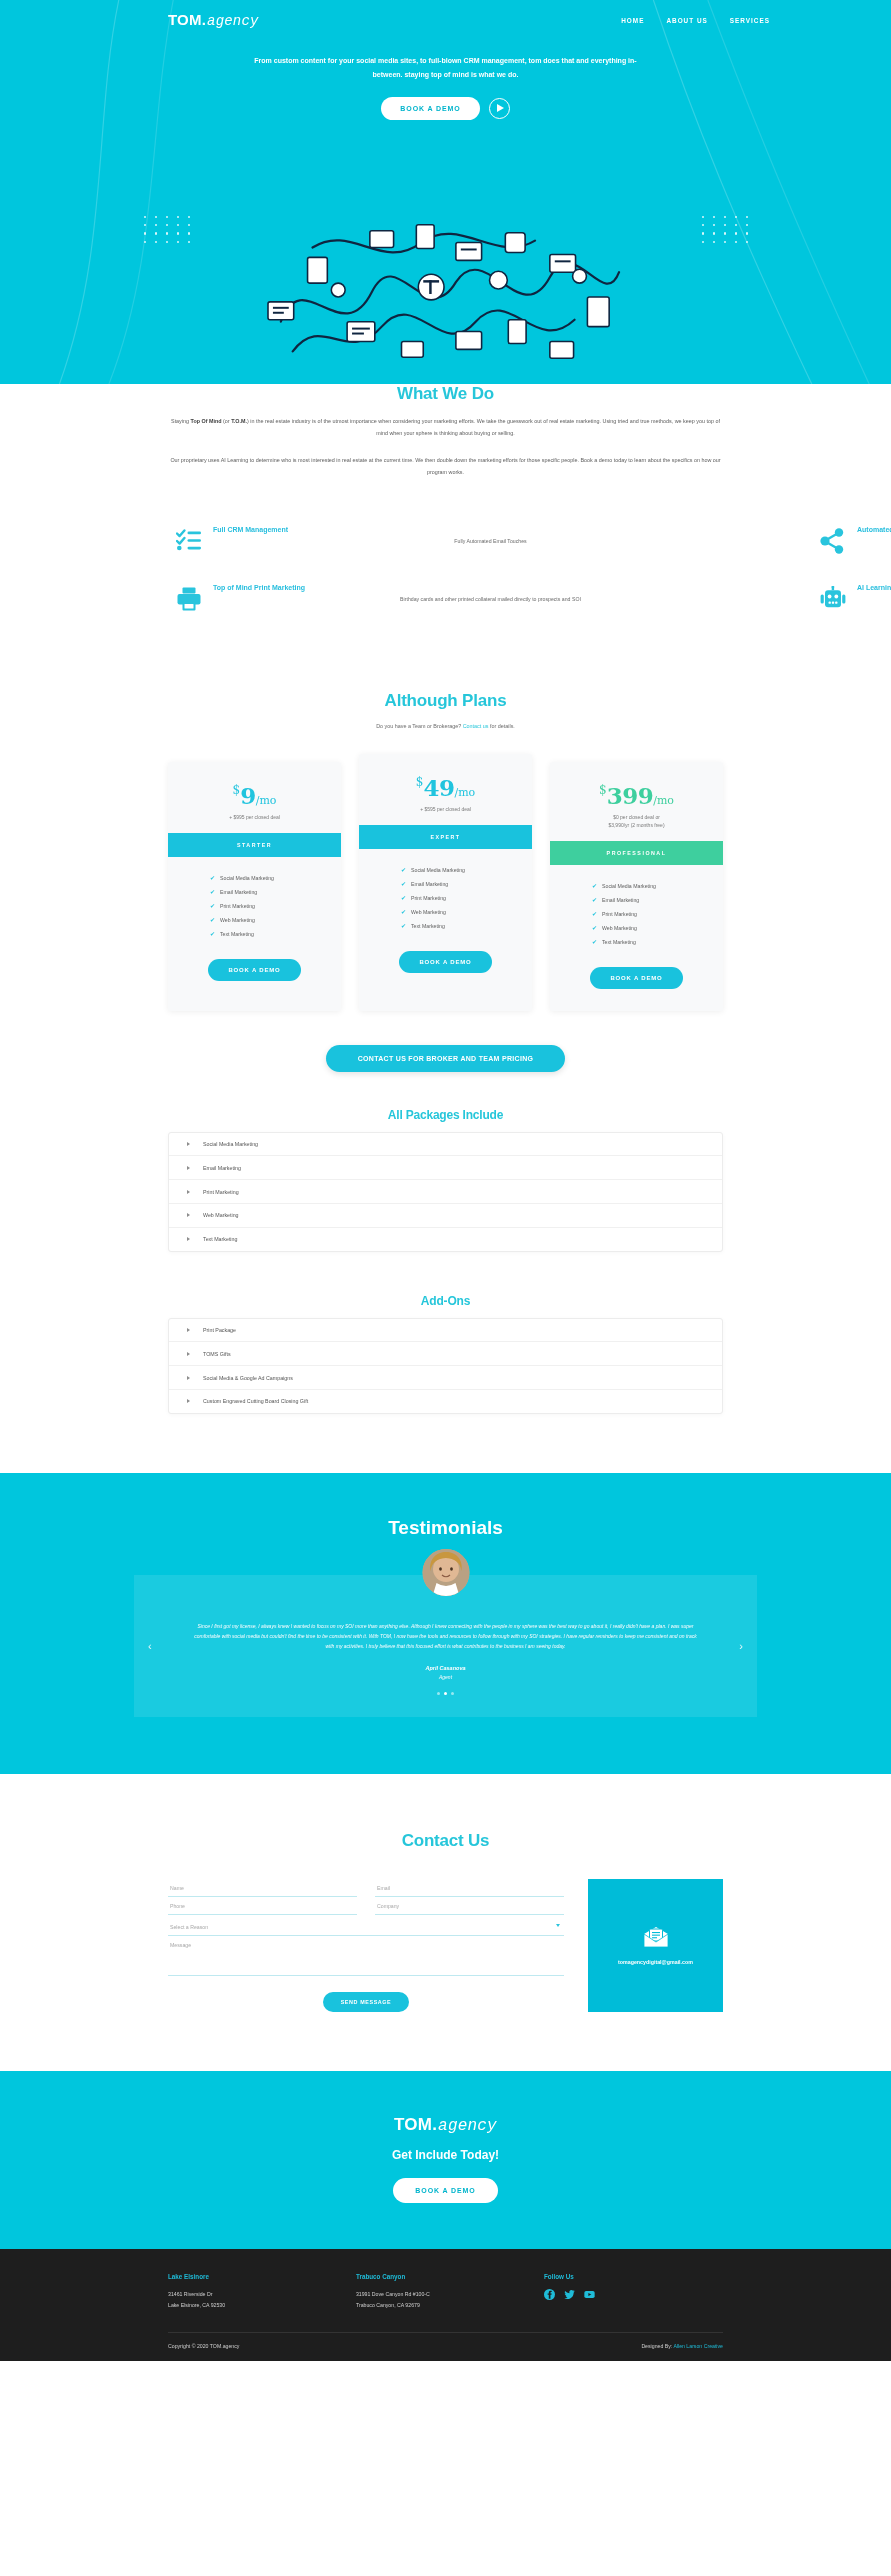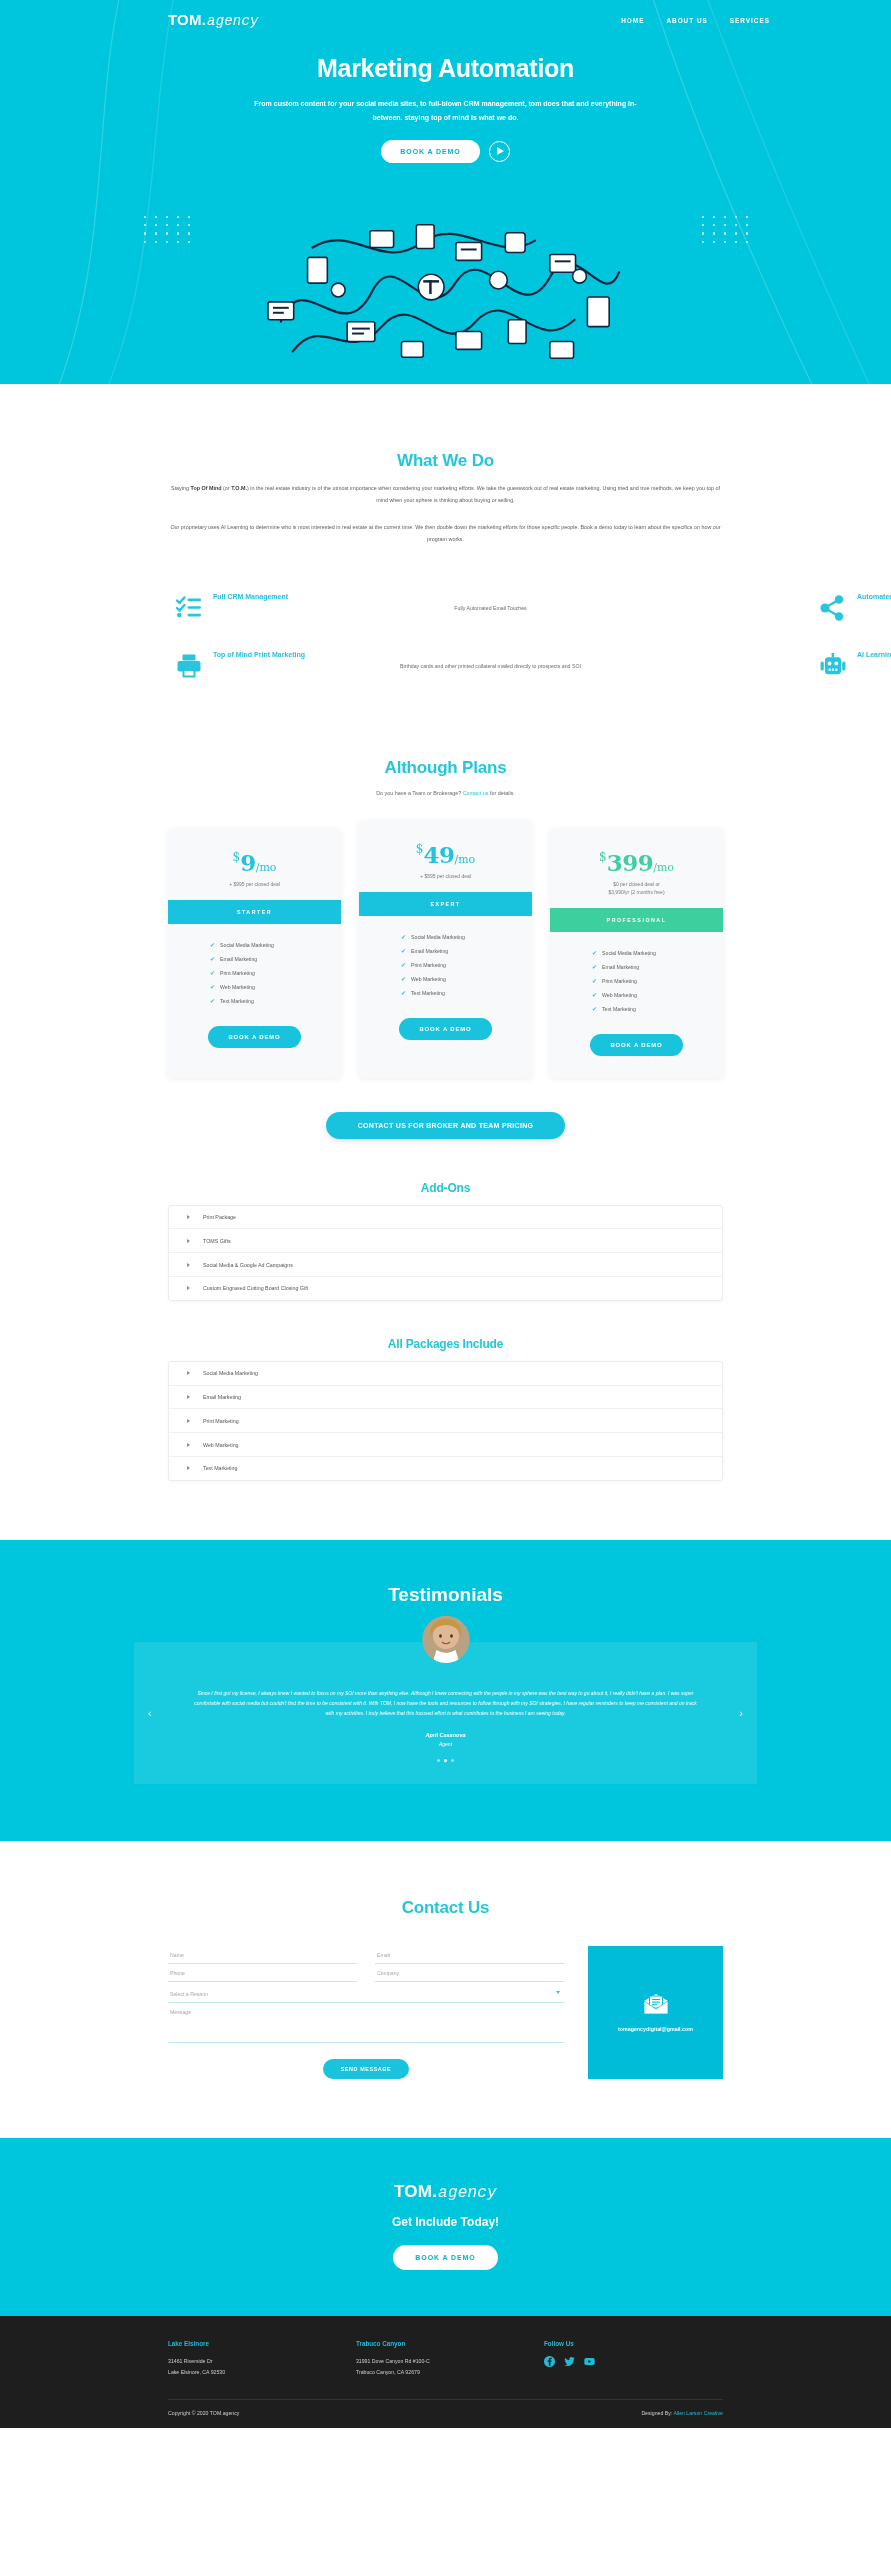--- a/index.html
+++ b/index.html
@@ -129,21 +129,21 @@
   }
   .sec-sub {
     text-align: center;
     font-size: 5.4px;
     color: #6a6a6a;
     line-height: 1.9;
   }
   .sec-sub a { color: #26c6da; text-decoration: none; }
 
   
-  .whatwedo { padding-top: 67px; }
+  .whatwedo { }
   .whatwedo h2 { margin-bottom: 12px; }
   .whatwedo p {
     font-size: 5.4px;
     line-height: 2.15;
     color: #5d5d5d;
     text-align: center;
     width: 555px;
     margin: 0 auto;
   }
   .whatwedo p + p { margin-top: 16px; }
@@ -403,21 +403,20 @@
           <span class="agency">agency</span>
       </div>
       <div class="nav-links">
         <a href="#">HOME</a>
         <a href="#">ABOUT US</a>
         <a href="#">SERVICES</a>
       </div>
     </nav>
 
     <div class="hero-inner">
-      <h1>Marketing Automation</h1>
       <p>From custom content for your social media sites, to full-blown CRM management, tom does that and everything in-between. staying top of mind is what we do.</p>
       <div class="hero-cta">
         <button class="btn-white">BOOK A DEMO</button>
         <div class="play-btn">
             <span></span>
           </div>
       </div>
     </div>
 
     <div class="dots-l">
@@ -637,64 +636,64 @@
         </ul>
         <button class="btn-demo">BOOK A DEMO</button>
       </div>
 
     </div>
 
     <div class="broker-wrap">
       <button class="btn-broker">CONTACT US FOR BROKER AND TEAM PRICING</button>
     </div>
 
+    <div class="acc-block">
+      <h2 class="sec-title">All Packages Include</h2>
+      <div class="acc">
+        <div class="acc-row">
+            <span class="caret"></span>
+            <span>Social Media Marketing</span>
+          </div>
+        <div class="acc-row">
+            <span class="caret"></span>
+            <span>Email Marketing</span>
+          </div>
+        <div class="acc-row">
+            <span class="caret"></span>
+            <span>Print Marketing</span>
+          </div>
+        <div class="acc-row">
+            <span class="caret"></span>
+            <span>Web Marketing</span>
+          </div>
+        <div class="acc-row">
+            <span class="caret"></span>
+            <span>Text Marketing</span>
+          </div>
+      </div>
+    </div>
+
     <div class="acc-block" style="margin-top:42px">
       <h2 class="sec-title">Add-Ons</h2>
       <div class="acc">
         <div class="acc-row">
             <span class="caret"></span>
             <span>Print Package</span>
           </div>
         <div class="acc-row">
             <span class="caret"></span>
             <span>TOMS Gifts</span>
           </div>
         <div class="acc-row">
             <span class="caret"></span>
             <span>Social Media &amp; Google Ad Campaigns</span>
           </div>
         <div class="acc-row">
             <span class="caret"></span>
             <span>Custom Engraved Cutting Board Closing Gift</span>
-          </div>
-      </div>
-    </div>
-
-    <div class="acc-block">
-      <h2 class="sec-title">All Packages Include</h2>
-      <div class="acc">
-        <div class="acc-row">
-            <span class="caret"></span>
-            <span>Social Media Marketing</span>
-          </div>
-        <div class="acc-row">
-            <span class="caret"></span>
-            <span>Email Marketing</span>
-          </div>
-        <div class="acc-row">
-            <span class="caret"></span>
-            <span>Print Marketing</span>
-          </div>
-        <div class="acc-row">
-            <span class="caret"></span>
-            <span>Web Marketing</span>
-          </div>
-        <div class="acc-row">
-            <span class="caret"></span>
-            <span>Text Marketing</span>
           </div>
       </div>
     </div>
   </section>
 
   <section class="testi">
     <h2>Testimonials</h2>
     <div class="testi-card">
       <div class="avatar">
         <svg viewBox="0 0 47 47" width="47" height="47">

